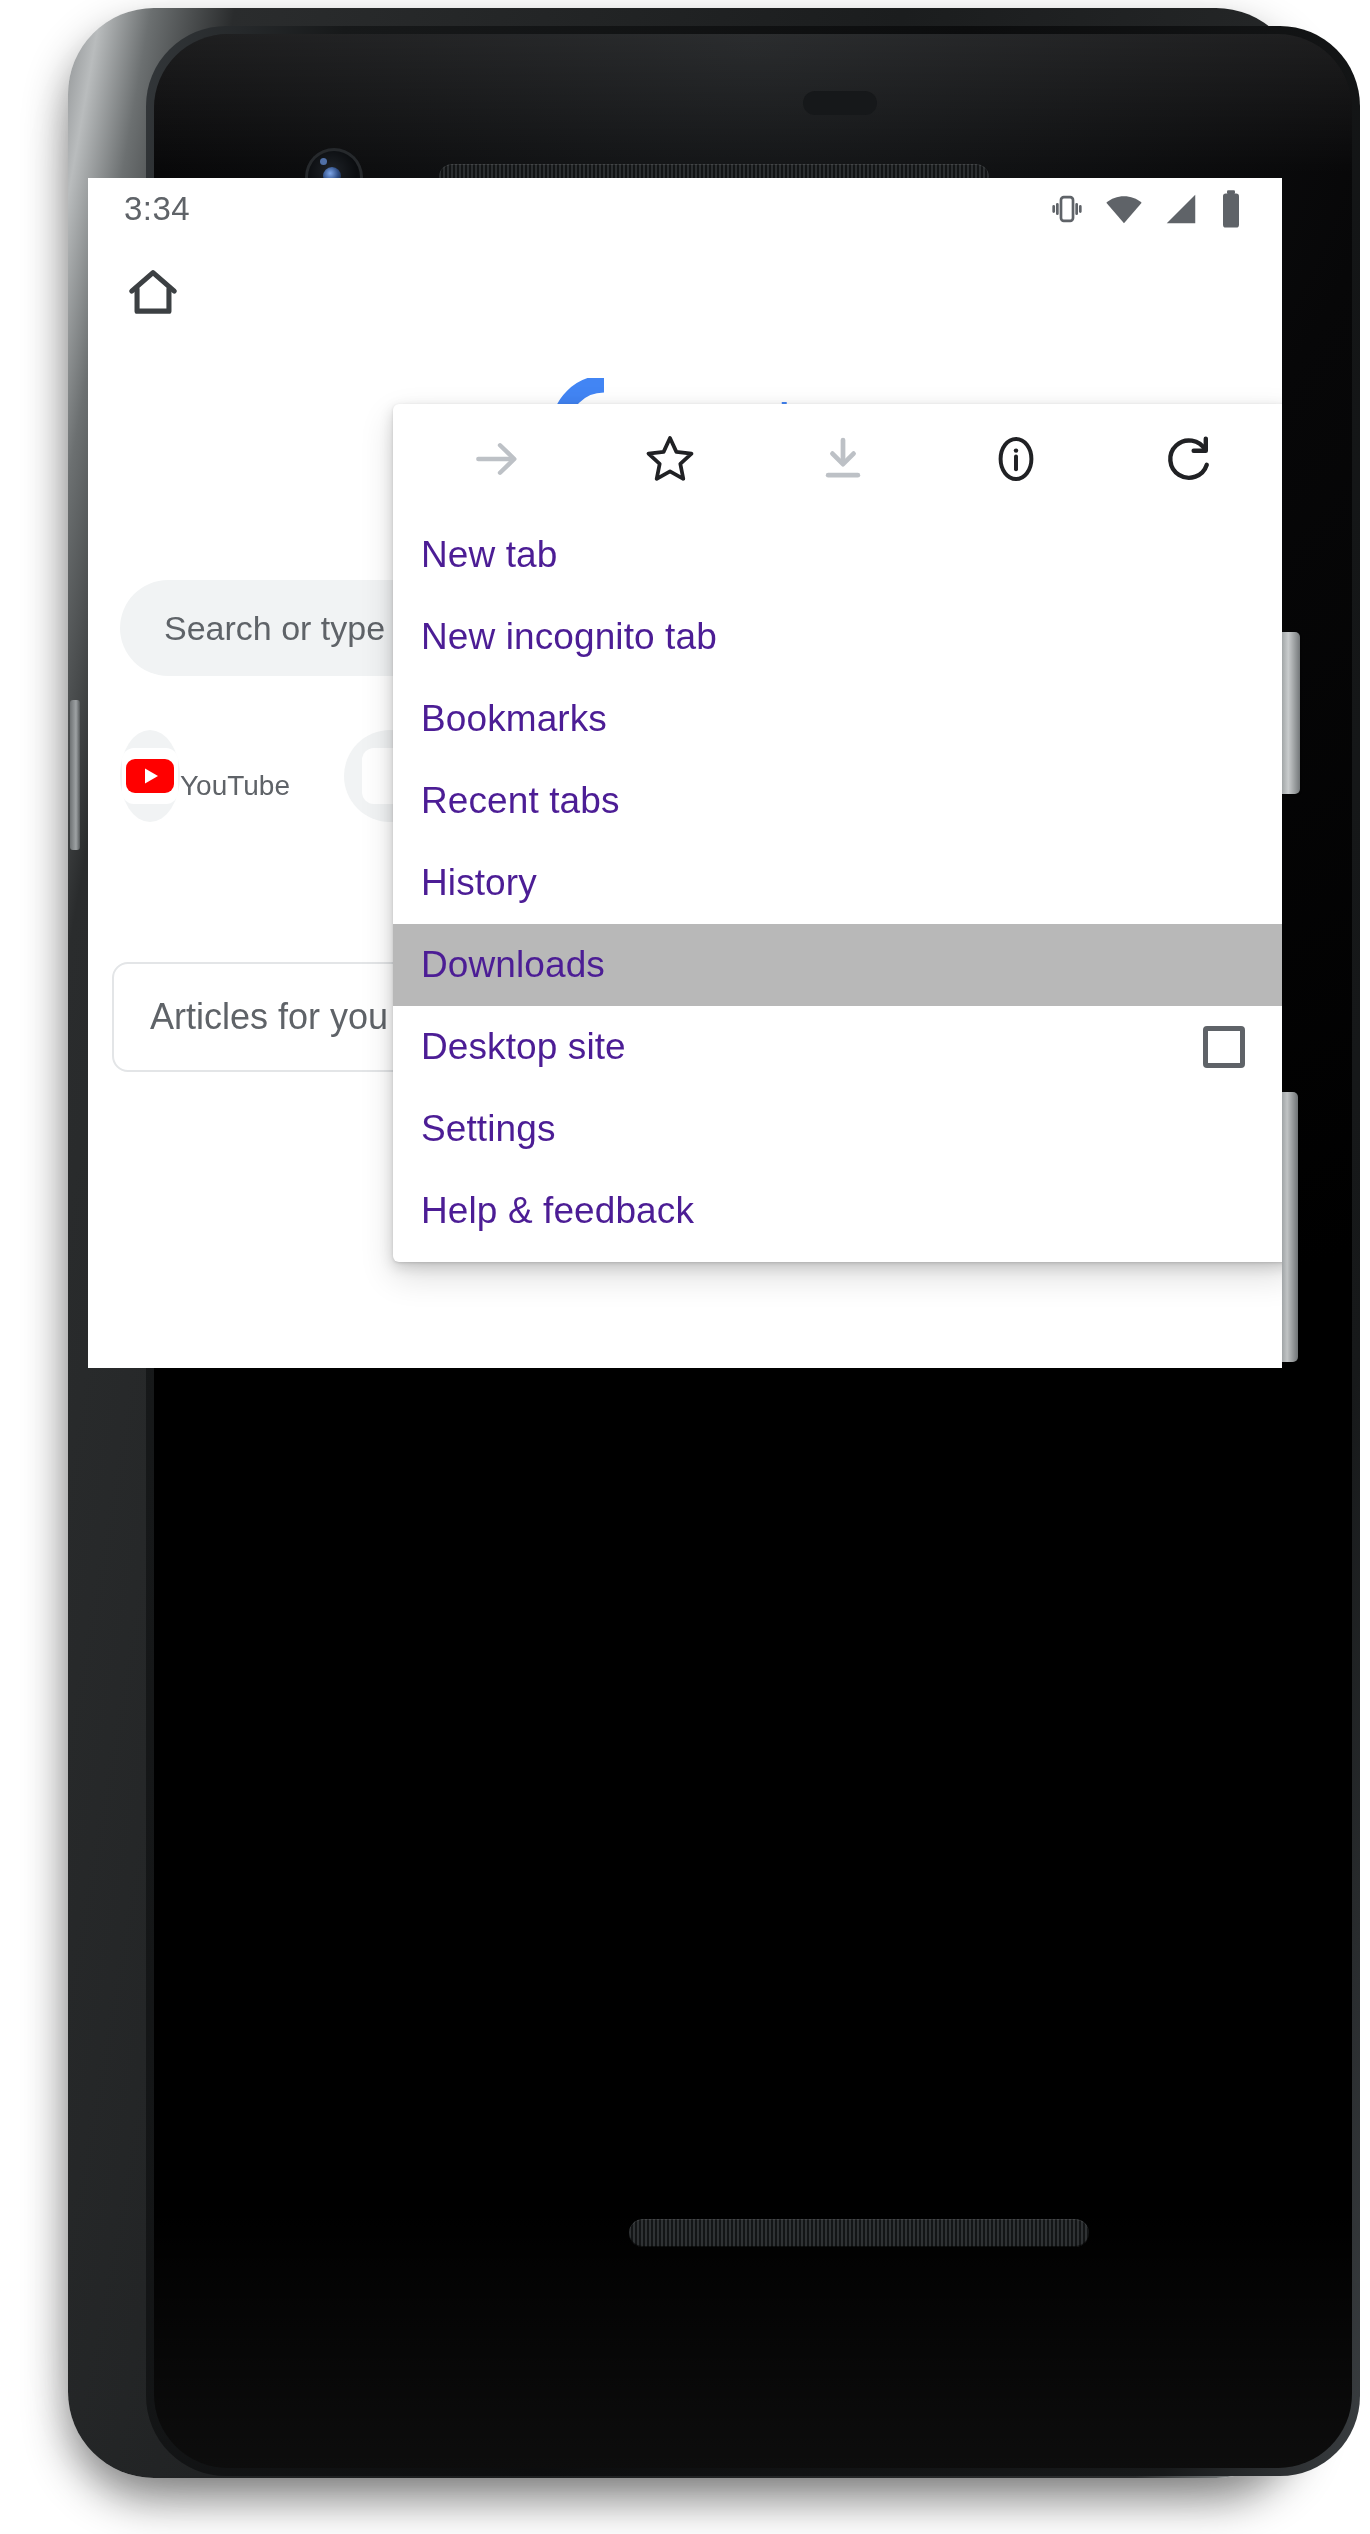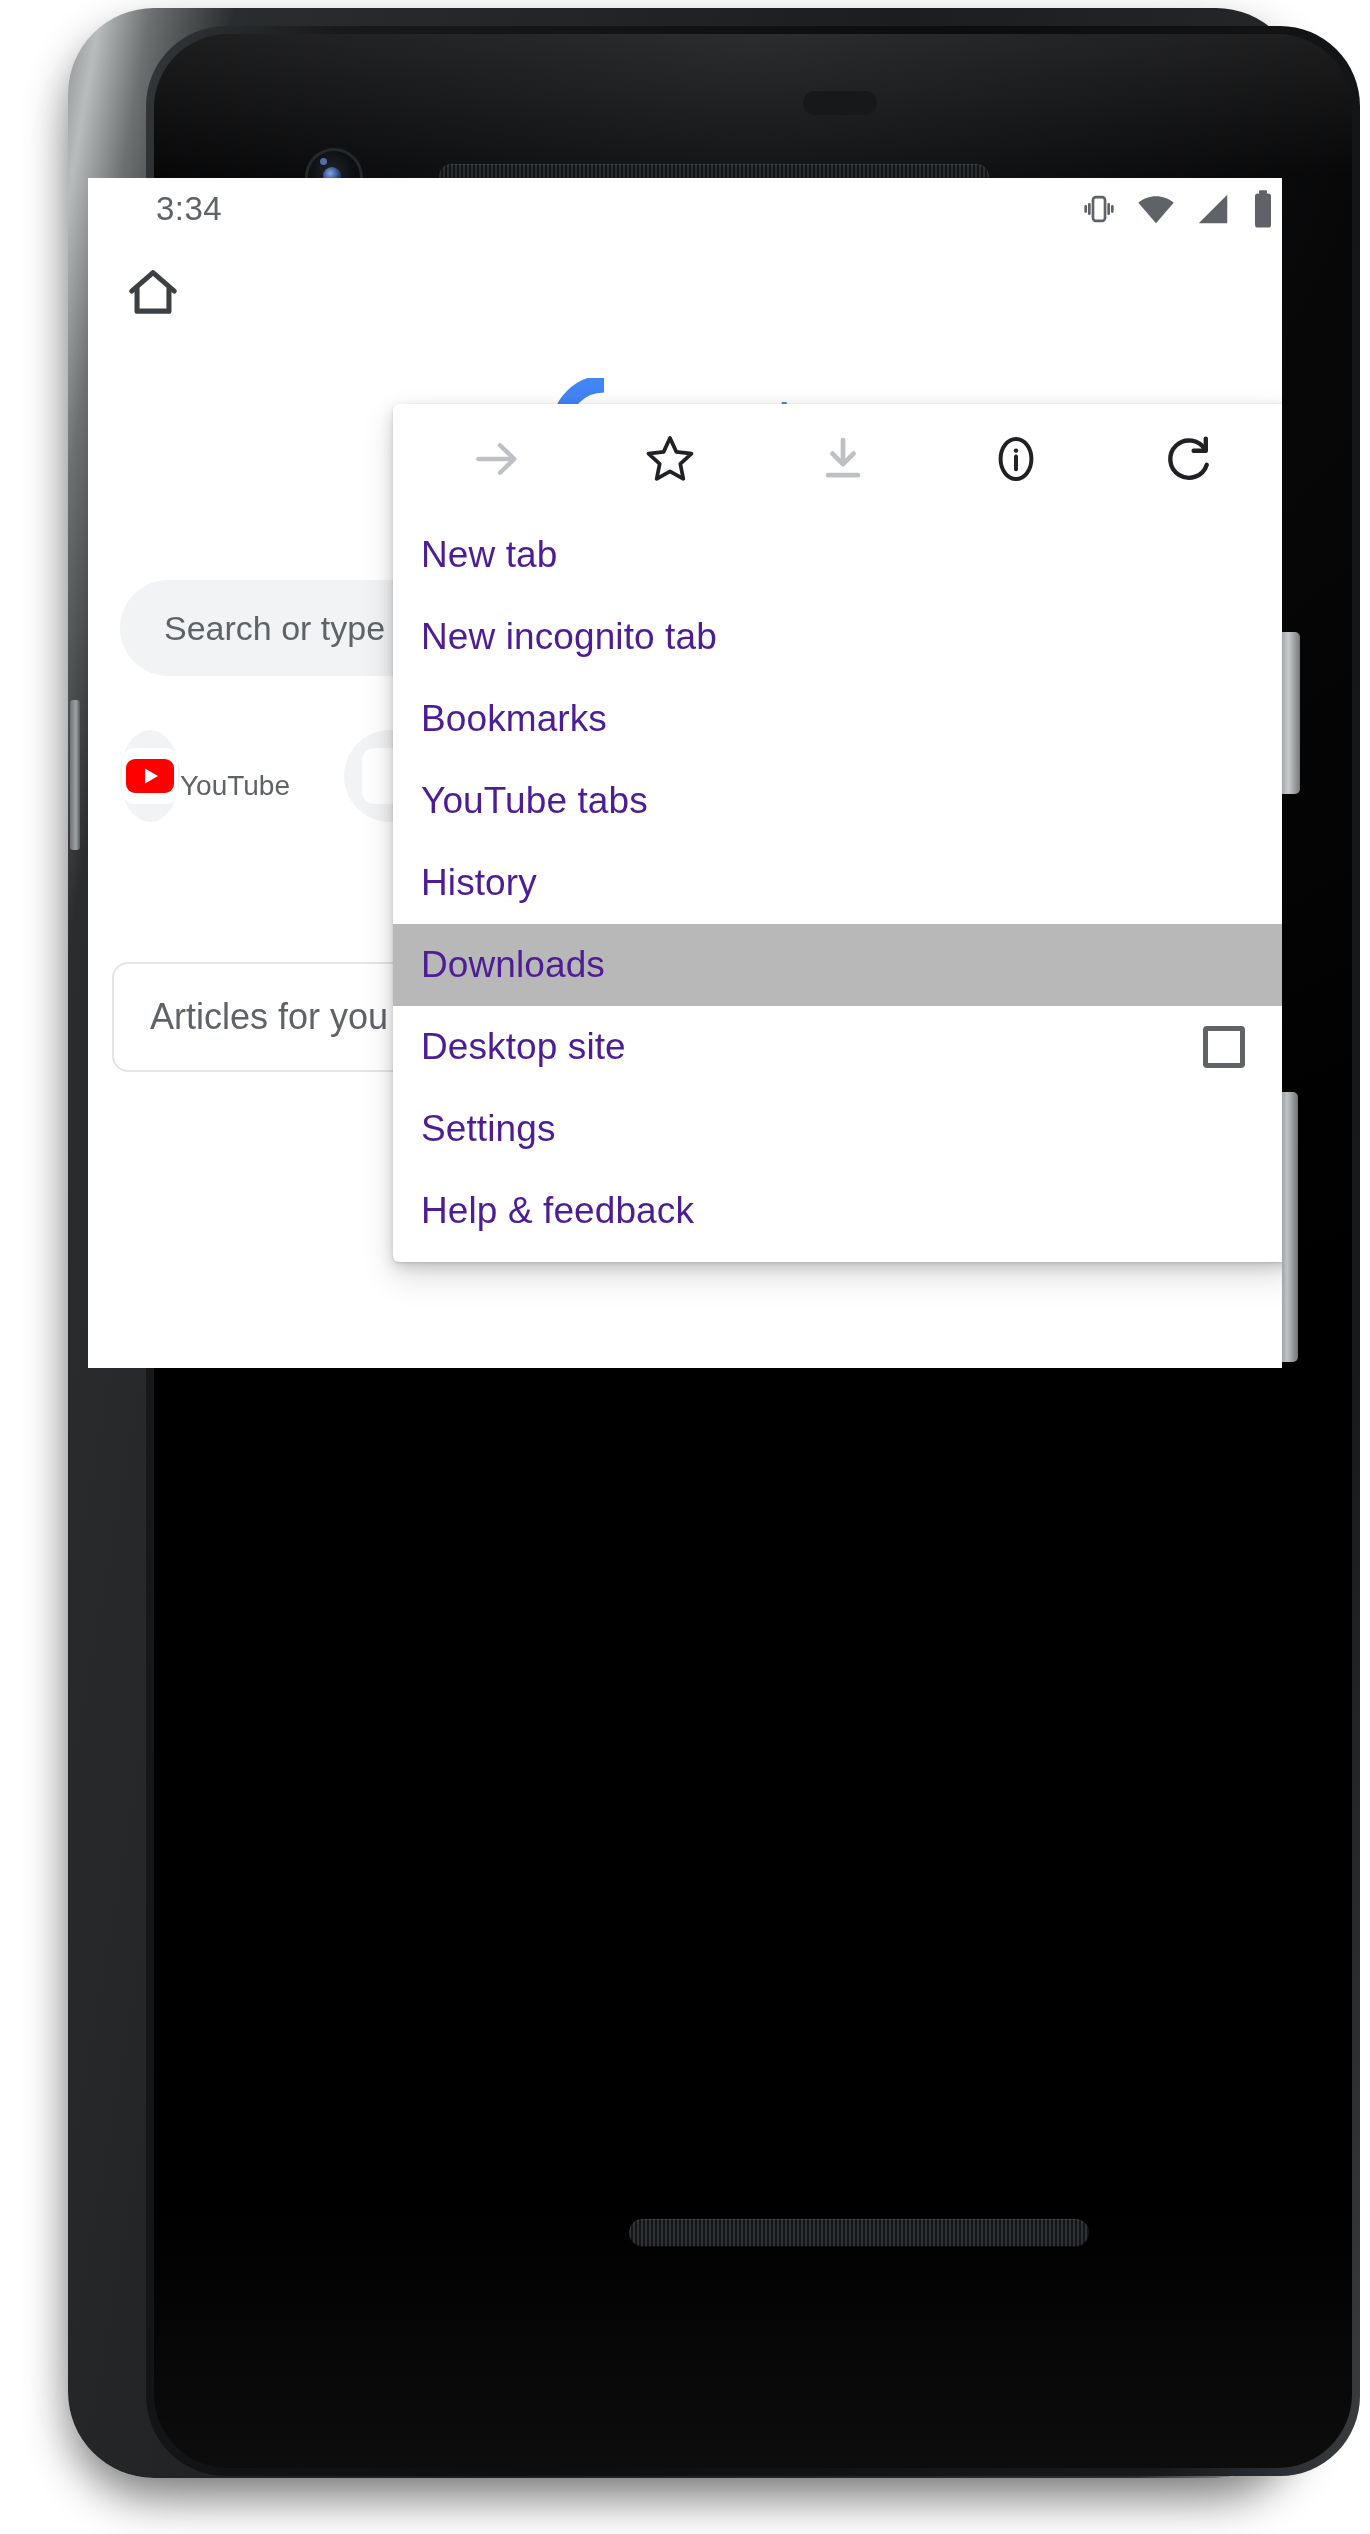--- a/index.html
+++ b/index.html
@@ -194,21 +194,20 @@
   
   .statusbar {
     position: absolute;
     left: 0; top: 0;
     width: 100%;
     height: 62px;
     display: flex;
     align-items: center;
     justify-content: space-between;
     padding: 0 38px 0 36px;
-    margin-left: 32px;
   }
   .status-time {
     font-size: 33px;
     color: #5f6368;
     letter-spacing: .5px;
   }
   .status-icons {
     display: flex;
     align-items: center;
     gap: 18px;
@@ -544,21 +543,21 @@
 
         <div class="menu-item">
           <span class="menu-item-label">New incognito tab</span>
         </div>
 
         <div class="menu-item">
           <span class="menu-item-label">Bookmarks</span>
         </div>
 
         <div class="menu-item">
-          <span class="menu-item-label">YouTube tabs</span>
+          <span class="menu-item-label">Recent tabs</span>
         </div>
 
         <div class="menu-item">
           <span class="menu-item-label">History</span>
         </div>
 
         <div class="menu-item highlighted">
           <span class="menu-item-label">Downloads</span>
         </div>
 

